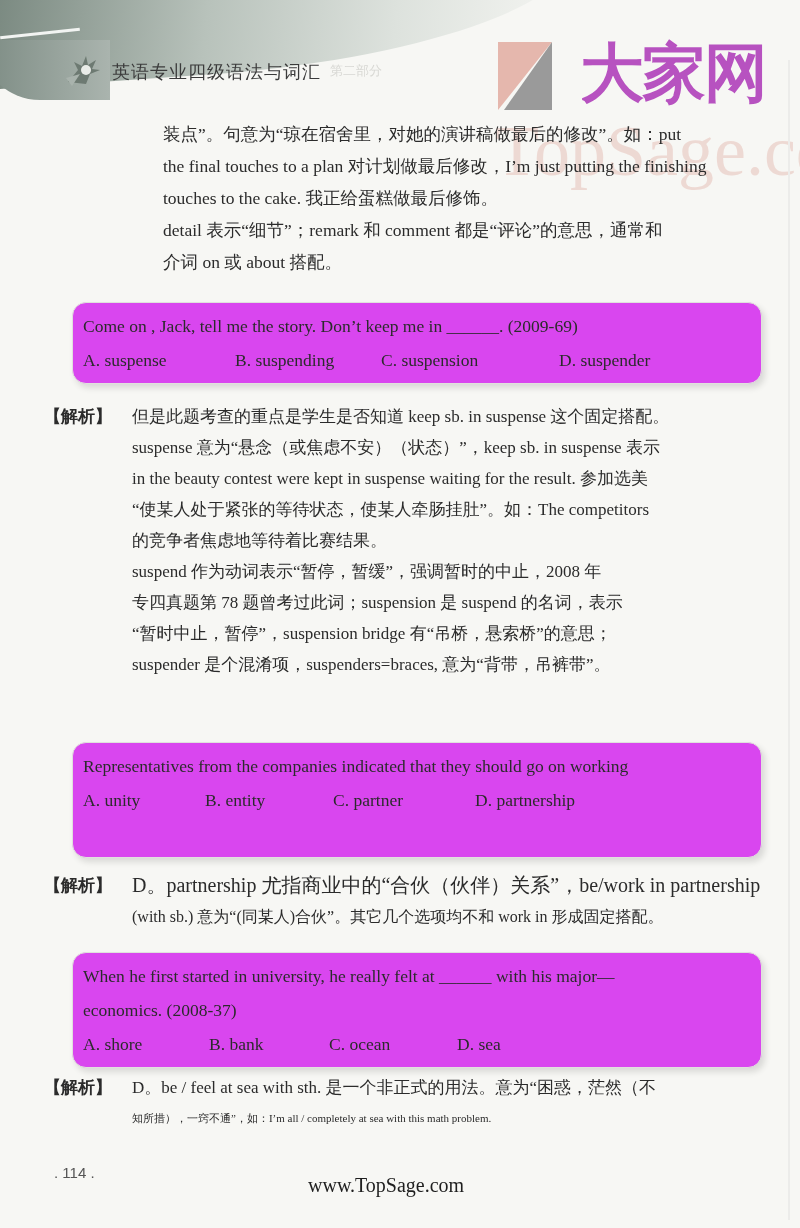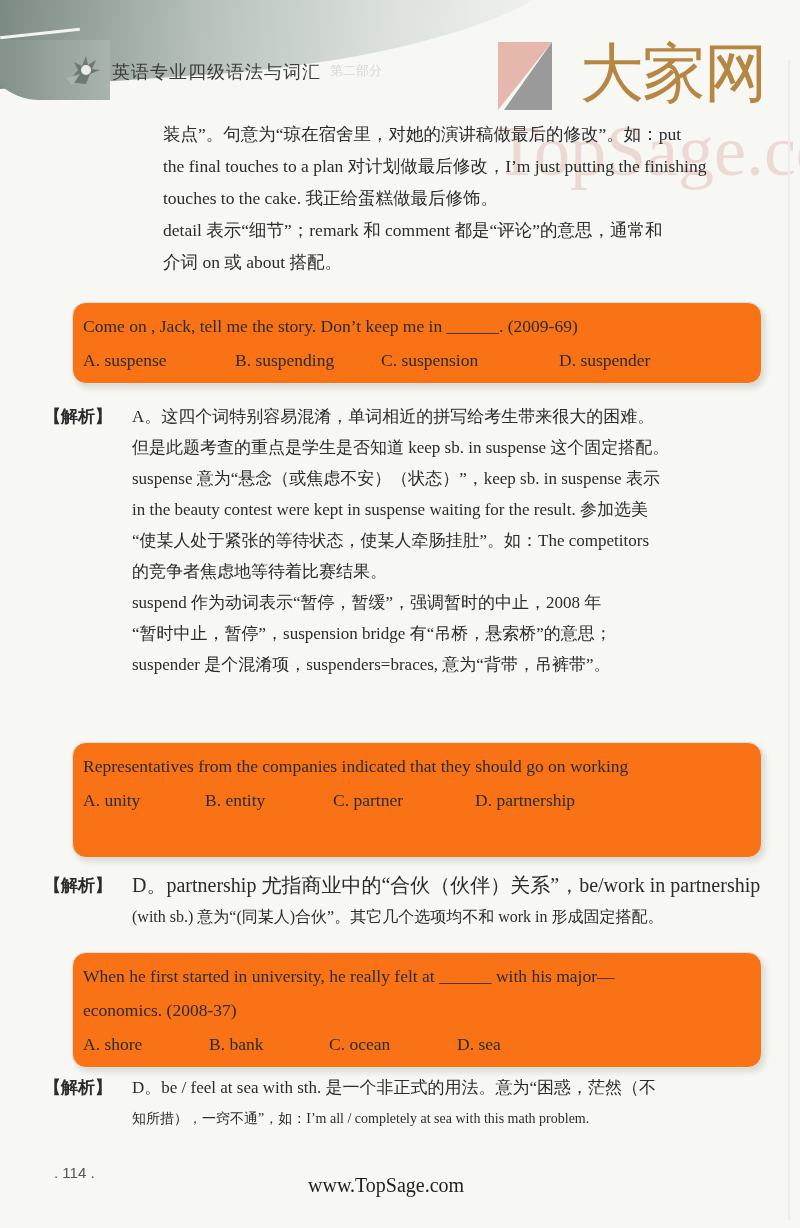--- a/index.html
+++ b/index.html
@@ -34,37 +34,37 @@
       font-family: "DejaVu Sans", sans-serif; font-size: 18px; color: #3b3b3b;
       letter-spacing: 1px;
     }
     .header-faint {
       position: absolute; left: 330px; top: 62px; font-size: 13px; color: #d8d8d4;
       font-family: Liberation Serif, serif;
     }
     
     .wm-logo { position: absolute; left: 490px; top: 38px; width: 90px; height: 80px; }
     .wm-text {
-      position: absolute; left: 580px; top: 30px; font-size: 64px; color: #a16207;
-      font-family: "DejaVu Serif", serif; opacity: .75; letter-spacing: -2px;
+      position: absolute; left: 580px; top: 30px; font-size: 64px; color: #a21caf;
+      font-family: "DejaVu Serif", serif; opacity: .75; letter-spacing: -2px; font-weight: bold;
     }
     .wm-topsage {
       position: absolute; left: 495px; top: 110px; font-size: 72px; color: #e3b6ad;
       font-family: "Liberation Serif", serif; opacity: .45;
     }
     .right-edge {
       position: absolute; right: 10px; top: 60px; width: 2px; height: 1160px; background: #ececea;
     }
     .block { position: absolute; font-size: 17.5px; line-height: 32px; }
     .para p { margin: 0; white-space: nowrap; }
     .qbox {
       position: absolute; left: 72px; width: 668px;
       border: 1px solid #e1e1dd; border-radius: 14px;
       box-shadow: 3px 4px 6px rgba(0,0,0,.12);
-      background: #f97316; padding: 6px 10px 6px 10px;
+      background: #d946ef; padding: 6px 10px 6px 10px;
       font-size: 17.5px; line-height: 34px;
     }
     .qbox .stem { white-space: nowrap; }
     .opts { display: flex; white-space: nowrap; }
     .opt { display: inline-block; }
     .analysis { position: absolute; left: 44px; width: 710px; font-size: 17px; line-height: 31px; }
     .analysis .tag {
       position: absolute; left: 0; top: 0; font-family: "DejaVu Sans", sans-serif;
       font-weight: bold; font-size: 17px; color: #2b2b2b;
     }
@@ -111,27 +111,27 @@
       <span class="opt" style="width:152px">A. suspense</span>
       <span class="opt" style="width:146px">B. suspending</span>
       <span class="opt" style="width:178px">C. suspension</span>
       <span class="opt">D. suspender</span>
     </div>
   </div>
 
   <div class="analysis" style="top:401px;">
     <span class="tag">【解析】</span>
     <div class="body">
-      <p>A。这四个词特别容易混淆，单词相近的拼写给考生带来很大的困难。</p>
       <p>但是此题考查的重点是学生是否知道 keep sb. in suspense 这个固定搭配。</p>
       <p>suspense 意为“悬念（或焦虑不安）（状态）”，keep sb. in suspense 表示</p>
       <p>in the beauty contest were kept in suspense waiting for the result. 参加选美</p>
       <p>“使某人处于紧张的等待状态，使某人牵肠挂肚”。如：The competitors</p>
       <p>的竞争者焦虑地等待着比赛结果。</p>
       <p>suspend 作为动词表示“暂停，暂缓”，强调暂时的中止，2008 年</p>
+      <p>专四真题第 78 题曾考过此词；suspension 是 suspend 的名词，表示</p>
       <p>“暂时中止，暂停”，suspension bridge 有“吊桥，悬索桥”的意思；</p>
       <p>suspender 是个混淆项，suspenders=braces, 意为“背带，吊裤带”。</p>
     </div>
   </div>
 
   <div class="qbox" style="top:742px; height:102px;">
     <div class="stem">Representatives from the companies indicated that they should go on working</div>
     <div class="opts">
       <span class="opt" style="width:122px">A. unity</span>
       <span class="opt" style="width:128px">B. entity</span>
@@ -156,19 +156,19 @@
       <span class="opt" style="width:120px">B. bank</span>
       <span class="opt" style="width:128px">C. ocean</span>
       <span class="opt">D. sea</span>
     </div>
   </div>
 
   <div class="analysis" style="top:1072px;">
     <span class="tag">【解析】</span>
     <div class="body">
       <p>D。be / feel at sea with sth. 是一个非正式的用法。意为“困惑，茫然（不</p>
-      <p style="font-size:14px">知所措），一窍不通”，如：I’m all / completely at sea with this math problem.</p>
+      <p style="font-size:11px">知所措），一窍不通”，如：I’m all / completely at sea with this math problem.</p>
     </div>
   </div>
 
   <div class="page-num">. 114 .</div>
   <div class="footer-url">www.TopSage.com</div>
 </div>
 
 </body></html>

